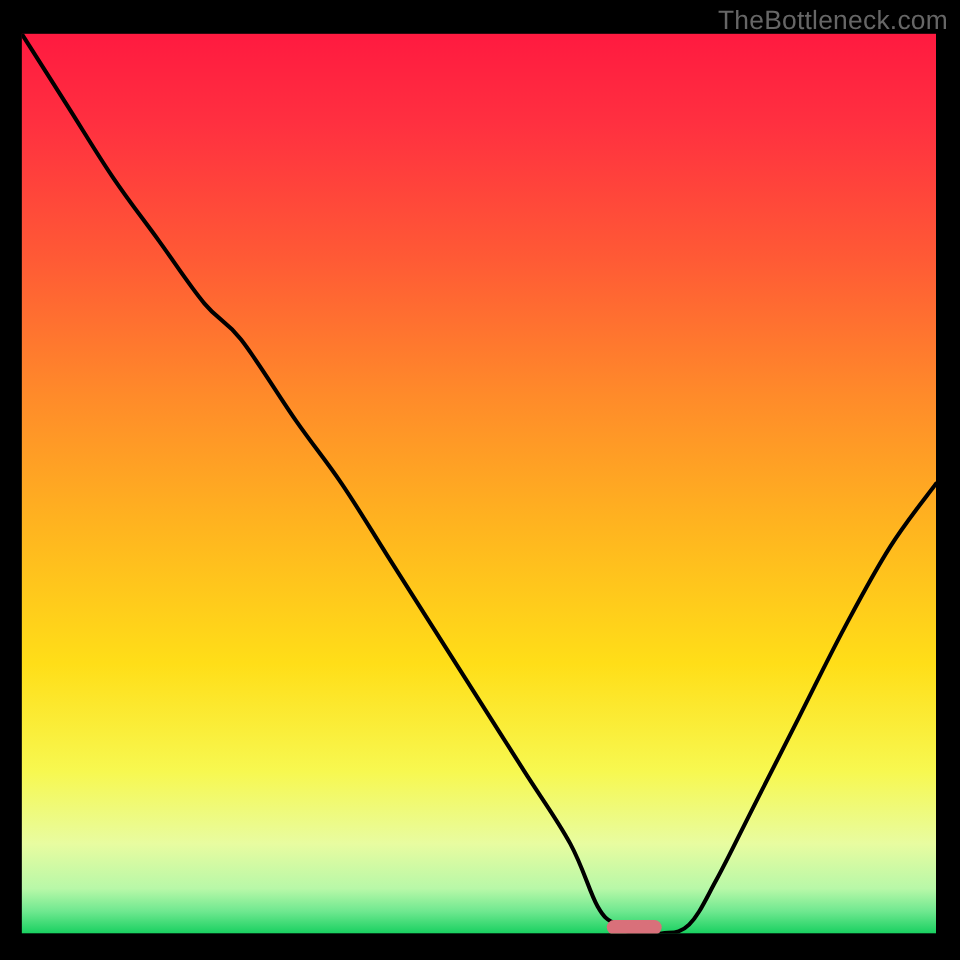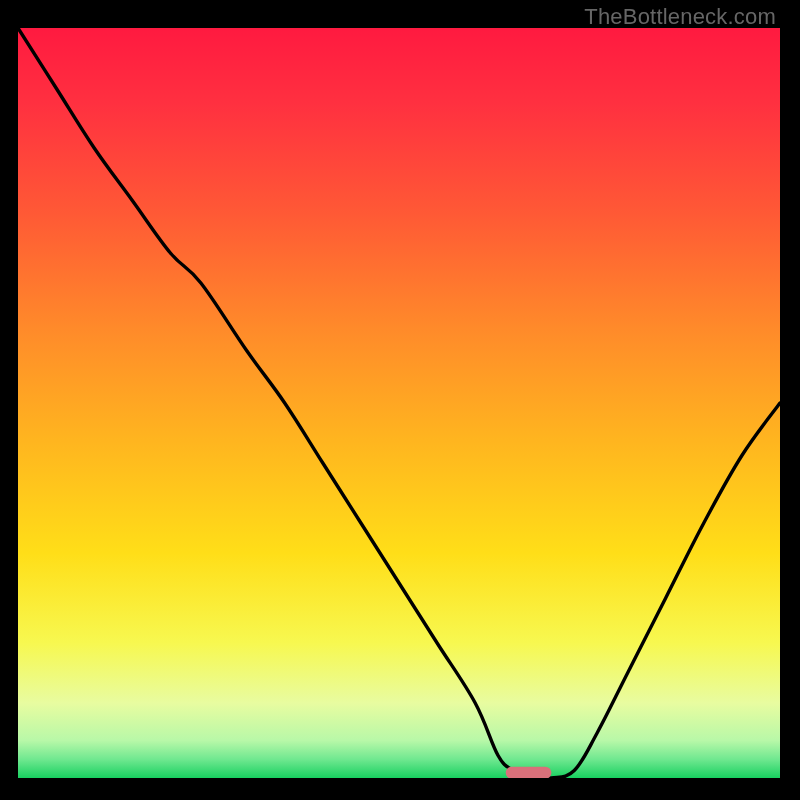--- a/index.html
+++ b/index.html
@@ -13,21 +13,21 @@
   }
   .frame {
     position: relative;
     width: 800px;
     height: 800px;
     background: #000;
   }
   .watermark {
     position: absolute;
     top: 4px;
-    right: 24px;
+    right: 10px;
     color: #666;
     font-size: 22px;
     font-weight: 500;
     z-index: 10;
     letter-spacing: 0.2px;
   }
   .plot-area {
     position: absolute;
     left: 18px;
     top: 28px;

